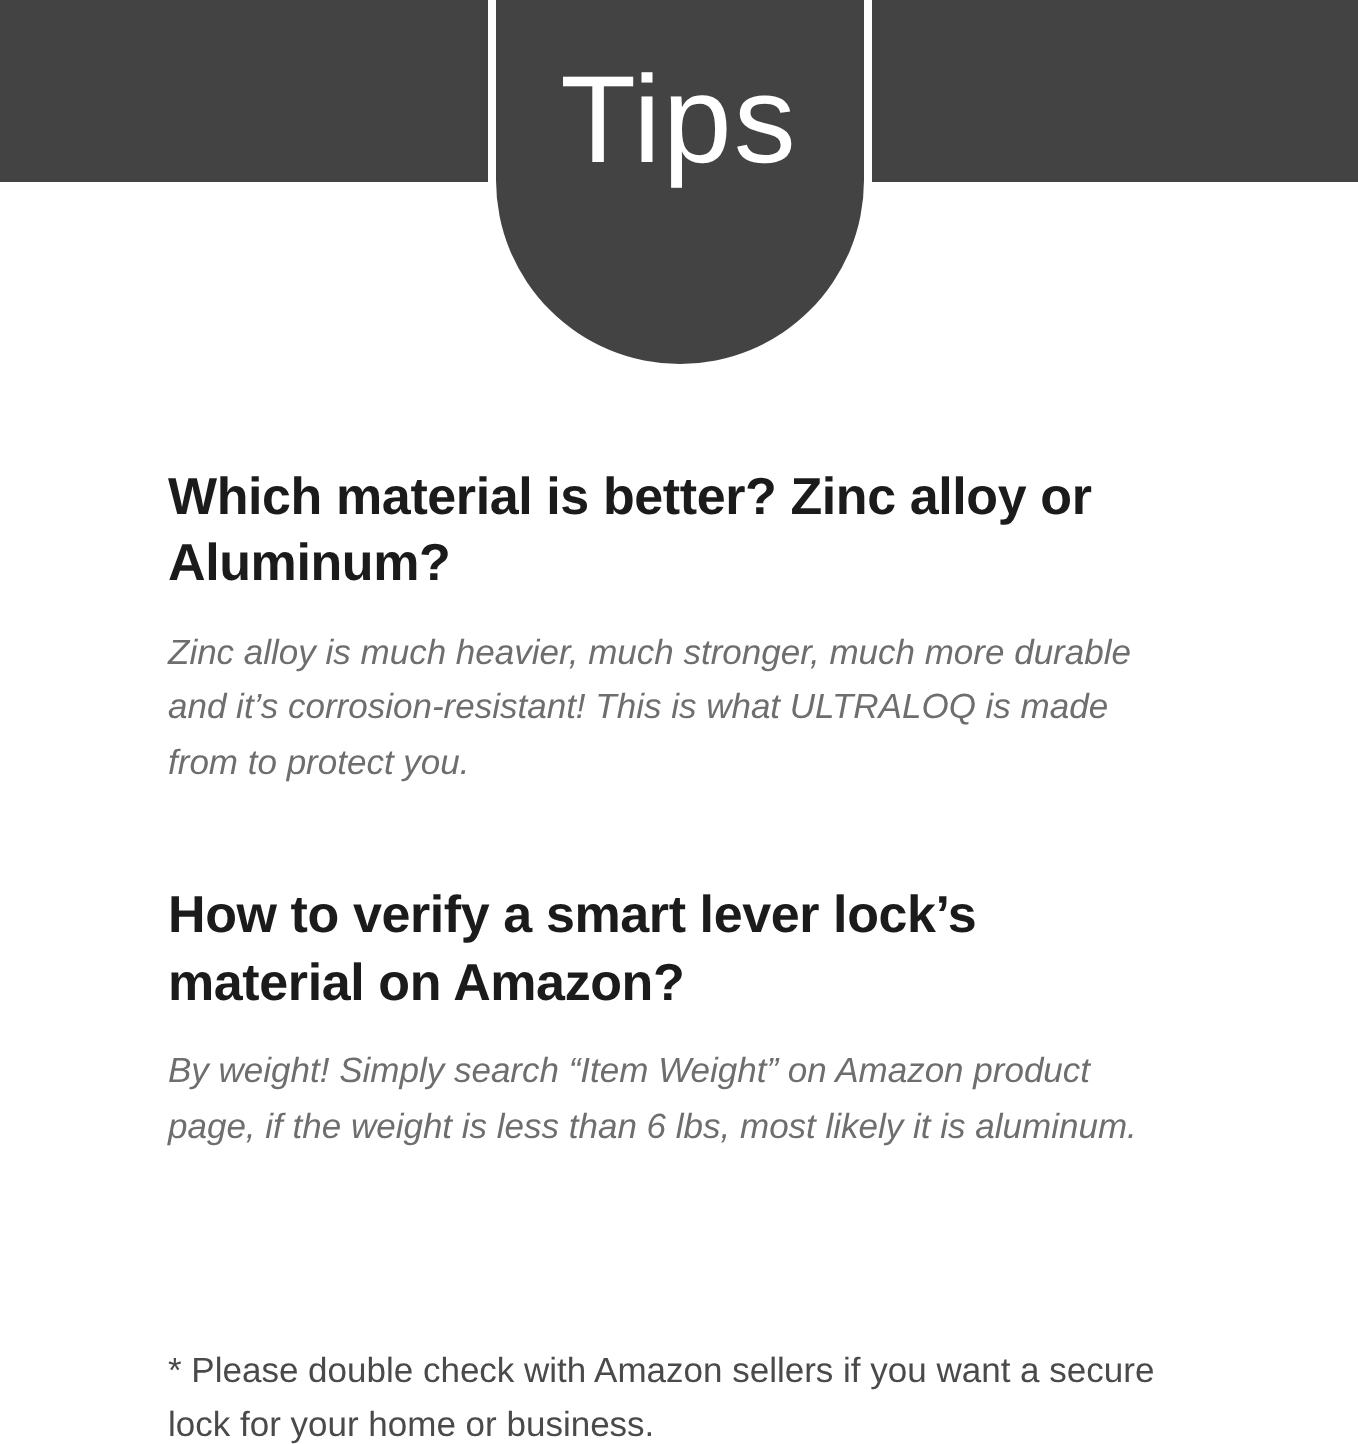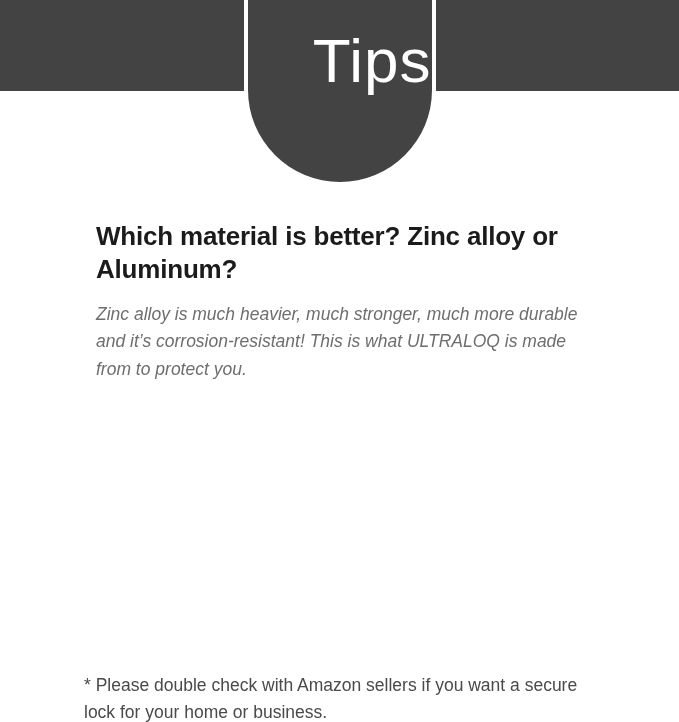--- a/index.html
+++ b/index.html
@@ -56,35 +56,34 @@
     border-bottom: 4px solid #ffffff;
     border-left: 4px solid #ffffff;
     border-right: 4px solid #ffffff;
     z-index: 2;
   }
   .badge-title {
     position: absolute;
     top: 30px;
     left: 0;
     width: 100%;
-    text-align: right;
+    text-align: center;
     color: #ffffff;
     font-size: 62px;
     font-weight: 400;
     letter-spacing: 1px;
     line-height: 1;
   }
 
   
   .content {
     position: absolute;
-    top: 220px;
+    top: 232px;
     left: 84px;
     width: 512px;
-    margin-left: 12px;
   }
   .qa-block {
     margin-bottom: 34px;
   }
   .qa-question {
     color: #1b1b1b;
     font-size: 26px;
     font-weight: 600;
     line-height: 1.28;
     letter-spacing: -0.2px;
@@ -124,16 +123,20 @@
   <div class="badge-title">Tips</div>
 </div>
 
 <div class="content">
 
   <div class="qa-block">
     <h2 class="qa-question">Which material is better? Zinc alloy or Aluminum?</h2>
     <p class="qa-answer">Zinc alloy is much heavier, much stronger, much more durable and it’s corrosion-resistant! This is what ULTRALOQ is made from to protect you.</p>
   </div>
 
+  <div class="qa-block second">
+    <h2 class="qa-question">How to verify a smart lever lock’s material on Amazon?</h2>
+    <p class="qa-answer">By weight! Simply search “Item Weight” on Amazon product page, if the weight is less than 6 lbs, most likely it is aluminum.</p>
+  </div>
 
 </div>
 
 <div class="footnote">* Please double check with Amazon sellers if you want a secure lock for your home or business.</div>
 
 </body></html>

